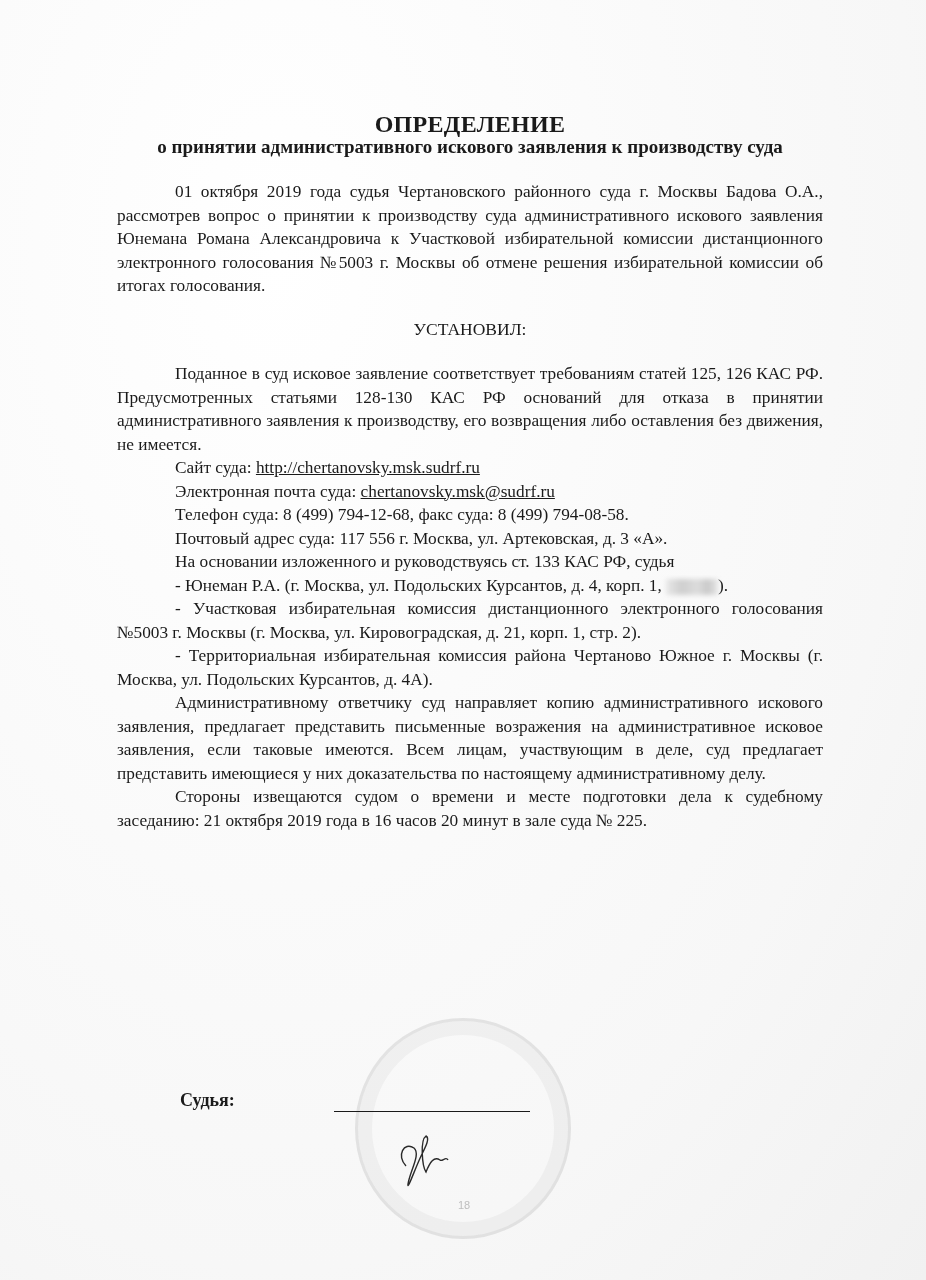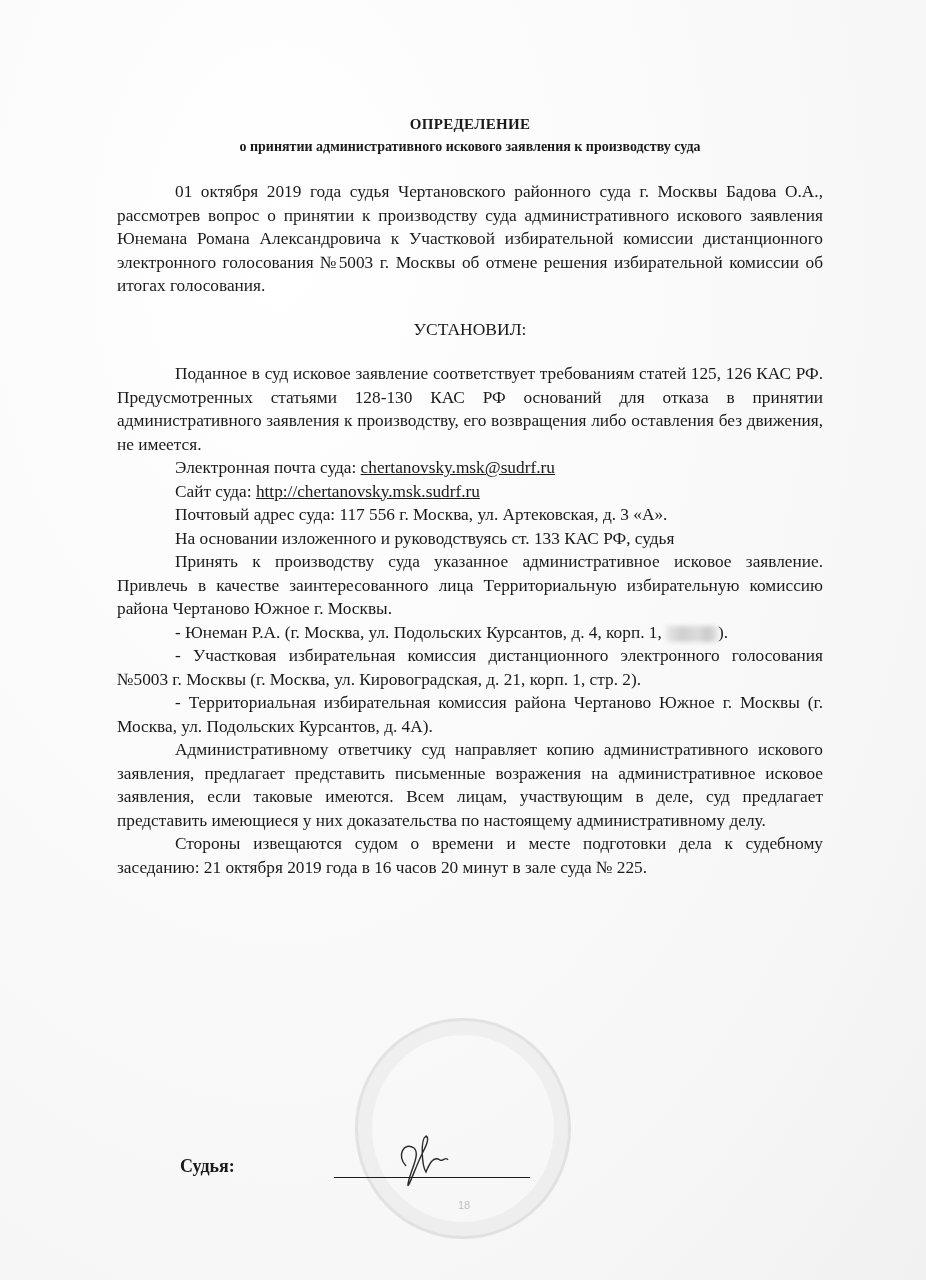--- a/index.html
+++ b/index.html
@@ -1,31 +1,31 @@
 <!DOCTYPE html>
 <html><head>
 <meta charset="utf-8">
 <style>
   html, body { margin:0; padding:0; }
   body { width:926px; height:1280px; background:#fdfdfd; position:relative; overflow:hidden;
          font-family:"Liberation Serif", serif; color:#1a1a1a; }
   .page { position:absolute; left:0; top:0; width:926px; height:1280px;
           background: radial-gradient(ellipse at 30% 20%, #ffffff 0%, #f7f7f7 70%, #f1f1f1 100%); }
   .content { position:absolute; left:117px; top:112px; width:706px; font-size:17.3px; line-height:23.5px; }
-  .title { text-align:center; font-weight:bold; font-size:15px; margin:0; line-height:24px; letter-spacing:0.3px; }
-  .subtitle { text-align:center; font-weight:bold; font-size:14px; margin:0 0 22px 0; line-height:22px; }
+  .title { text-align:center; font-weight:bold; font-size:24px; margin:0; line-height:24px; letter-spacing:0.3px; }
+  .subtitle { text-align:center; font-weight:bold; font-size:19px; margin:0 0 22px 0; line-height:22px; }
   p { margin:0; text-align:justify;font-family:Liberation Serif, serif; }
   .ind { text-indent:58px; }
   .line { padding-left:58px; }
   .sec { text-align:center; font-weight:normal; font-size:17.5px; margin:20px 0 21px 0; }
   .link { text-decoration:underline; }
   .bold { font-weight:bold; }
   .blur { display:inline-block; width:52px; height:16px; vertical-align:middle;
           background:linear-gradient(90deg,#e8e8e8,#cfcfcf 30%,#dcdcdc 60%,#cacaca 80%,#e6e6e6); filter:blur(2px); }
-  .sign { position:absolute; left:180px; top:1152px; width:640px; height:60px; }
+  .sign { position:absolute; left:180px; top:1086px; width:640px; height:60px; }
   .sign-label { position:absolute; left:0; top:4px; font-weight:bold; font-size:18px; }
   .sign-line { position:absolute; left:154px; top:25px; width:196px; border-bottom:1.5px solid #1a1a1a; }
   .stamp { position:absolute; left:355px; top:1018px; width:210px; height:215px; border-radius:50%;
            border:3px solid rgba(150,150,150,0.22); box-shadow: inset 0 0 0 14px rgba(170,170,170,0.10); }
   .stamp-num { position:absolute; left:100px; top:178px; font-size:11px; color:rgba(120,120,120,0.45); font-family:"Liberation Sans", sans-serif; }
   .signature { position:absolute; left:386px; top:1126px; width:80px; height:70px; }
 </style>
 </head>
 <body>
 
@@ -36,29 +36,29 @@
 
   <div class="content">
     <h1 class="title">ОПРЕДЕЛЕНИЕ</h1>
     <h2 class="subtitle">о принятии административного искового заявления к производству суда</h2>
 
     <p class="ind">01 октября 2019 года судья Чертановского районного суда г. Москвы Бадова О.А., рассмотрев вопрос о принятии к производству суда административного искового заявления  Юнемана Романа Александровича к Участковой избирательной комиссии дистанционного электронного голосования №5003 г. Москвы об отмене решения избирательной комиссии об итогах голосования.</p>
 
     <div class="sec">УСТАНОВИЛ:</div>
     <p class="ind">Поданное в суд исковое заявление соответствует требованиям статей 125, 126 КАС РФ. Предусмотренных статьями 128-130 КАС РФ оснований для отказа в принятии административного заявления к производству, его возвращения либо оставления без движения, не имеется.</p>
     <div class="line">
+      <span>Сайт суда: </span><span class="link">http://chertanovsky.msk.sudrf.ru</span>
+    </div>
+    <div class="line">
       <span>Электронная почта суда: </span><span class="link">chertanovsky.msk@sudrf.ru</span>
     </div>
-    <div class="line">
-      <span>Сайт суда: </span><span class="link">http://chertanovsky.msk.sudrf.ru</span>
-    </div>
+    <div class="line">Телефон суда: 8 (499) 794-12-68, факс суда: 8 (499) 794-08-58.</div>
     <div class="line">Почтовый адрес суда: 117 556 г. Москва, ул. Артековская, д. 3 «А».</div>
     <div class="line">На основании изложенного и руководствуясь ст. 133 КАС РФ, судья</div>
 
-    <p class="ind">Принять к производству суда указанное административное исковое заявление. Привлечь в качестве заинтересованного лица Территориальную избирательную комиссию района Чертаново Южное г. Москвы.</p>
     <p class="ind"><span>- Юнеман Р.А. (г. Москва, ул. Подольских Курсантов, д. 4, корп. 1, </span><span class="blur"></span><span>).</span></p>
     <p class="ind">- Участковая избирательная комиссия дистанционного электронного голосования №5003 г. Москвы (г. Москва, ул. Кировоградская, д. 21, корп. 1, стр. 2).</p>
     <p class="ind">- Территориальная избирательная комиссия района Чертаново Южное г. Москвы (г. Москва, ул. Подольских Курсантов, д. 4А).</p>
     <p class="ind">Административному ответчику суд направляет копию административного искового заявления, предлагает представить письменные возражения на административное исковое заявления, если таковые имеются. Всем лицам, участвующим в деле, суд предлагает представить имеющиеся у них доказательства по настоящему административному делу.</p>
     <p class="ind">Стороны извещаются судом о времени и месте подготовки дела к судебному заседанию: 21 октября 2019  года в 16 часов 20 минут в зале суда № 225.</p>
   </div>
 
   <svg class="signature" viewBox="0 0 80 70">
     <path d="M20 40 C10 30, 18 15, 28 22 C35 28, 24 45, 22 58 C21 66, 30 40, 36 28 C40 20, 44 12, 40 10 C34 14, 36 40, 40 46 C44 36, 48 30, 54 34 C56 36, 60 30, 62 34" fill="none" stroke="#2a2a2a" stroke-width="1.4"></path>
   </svg>

